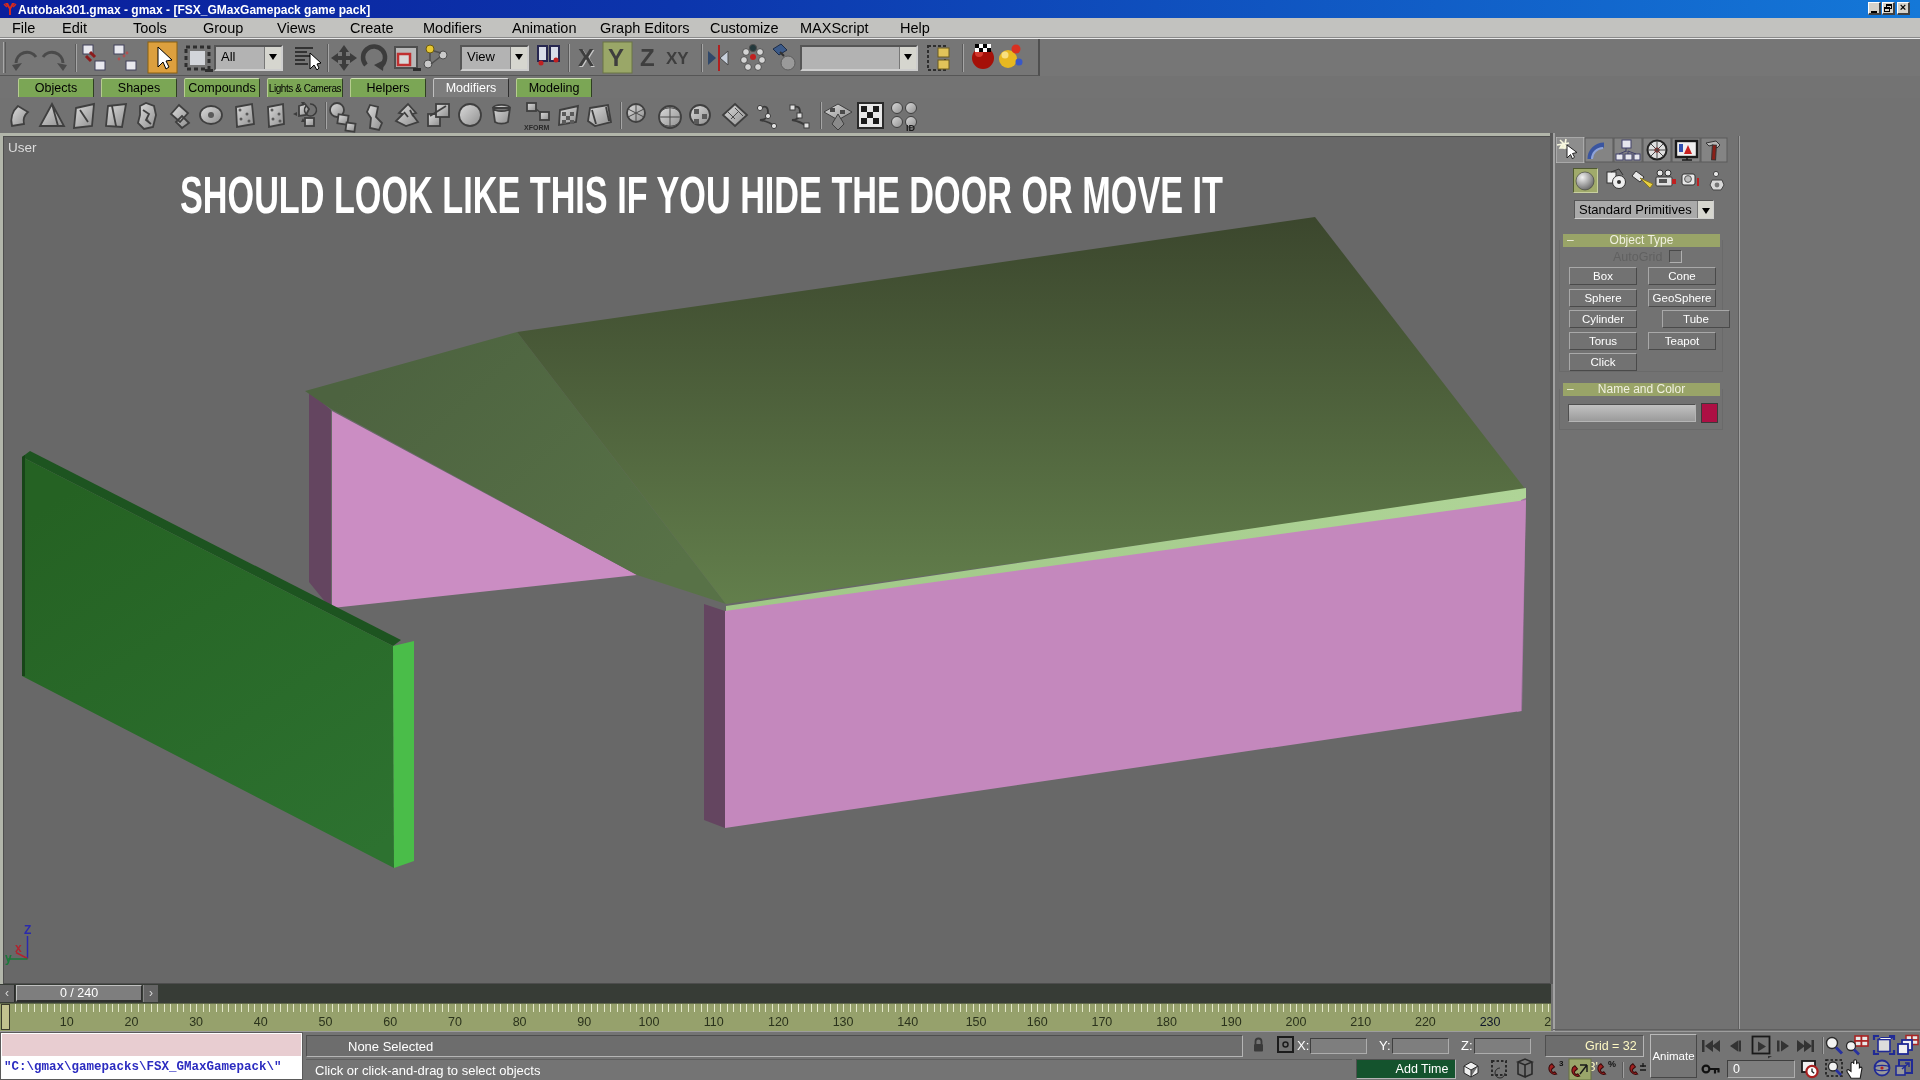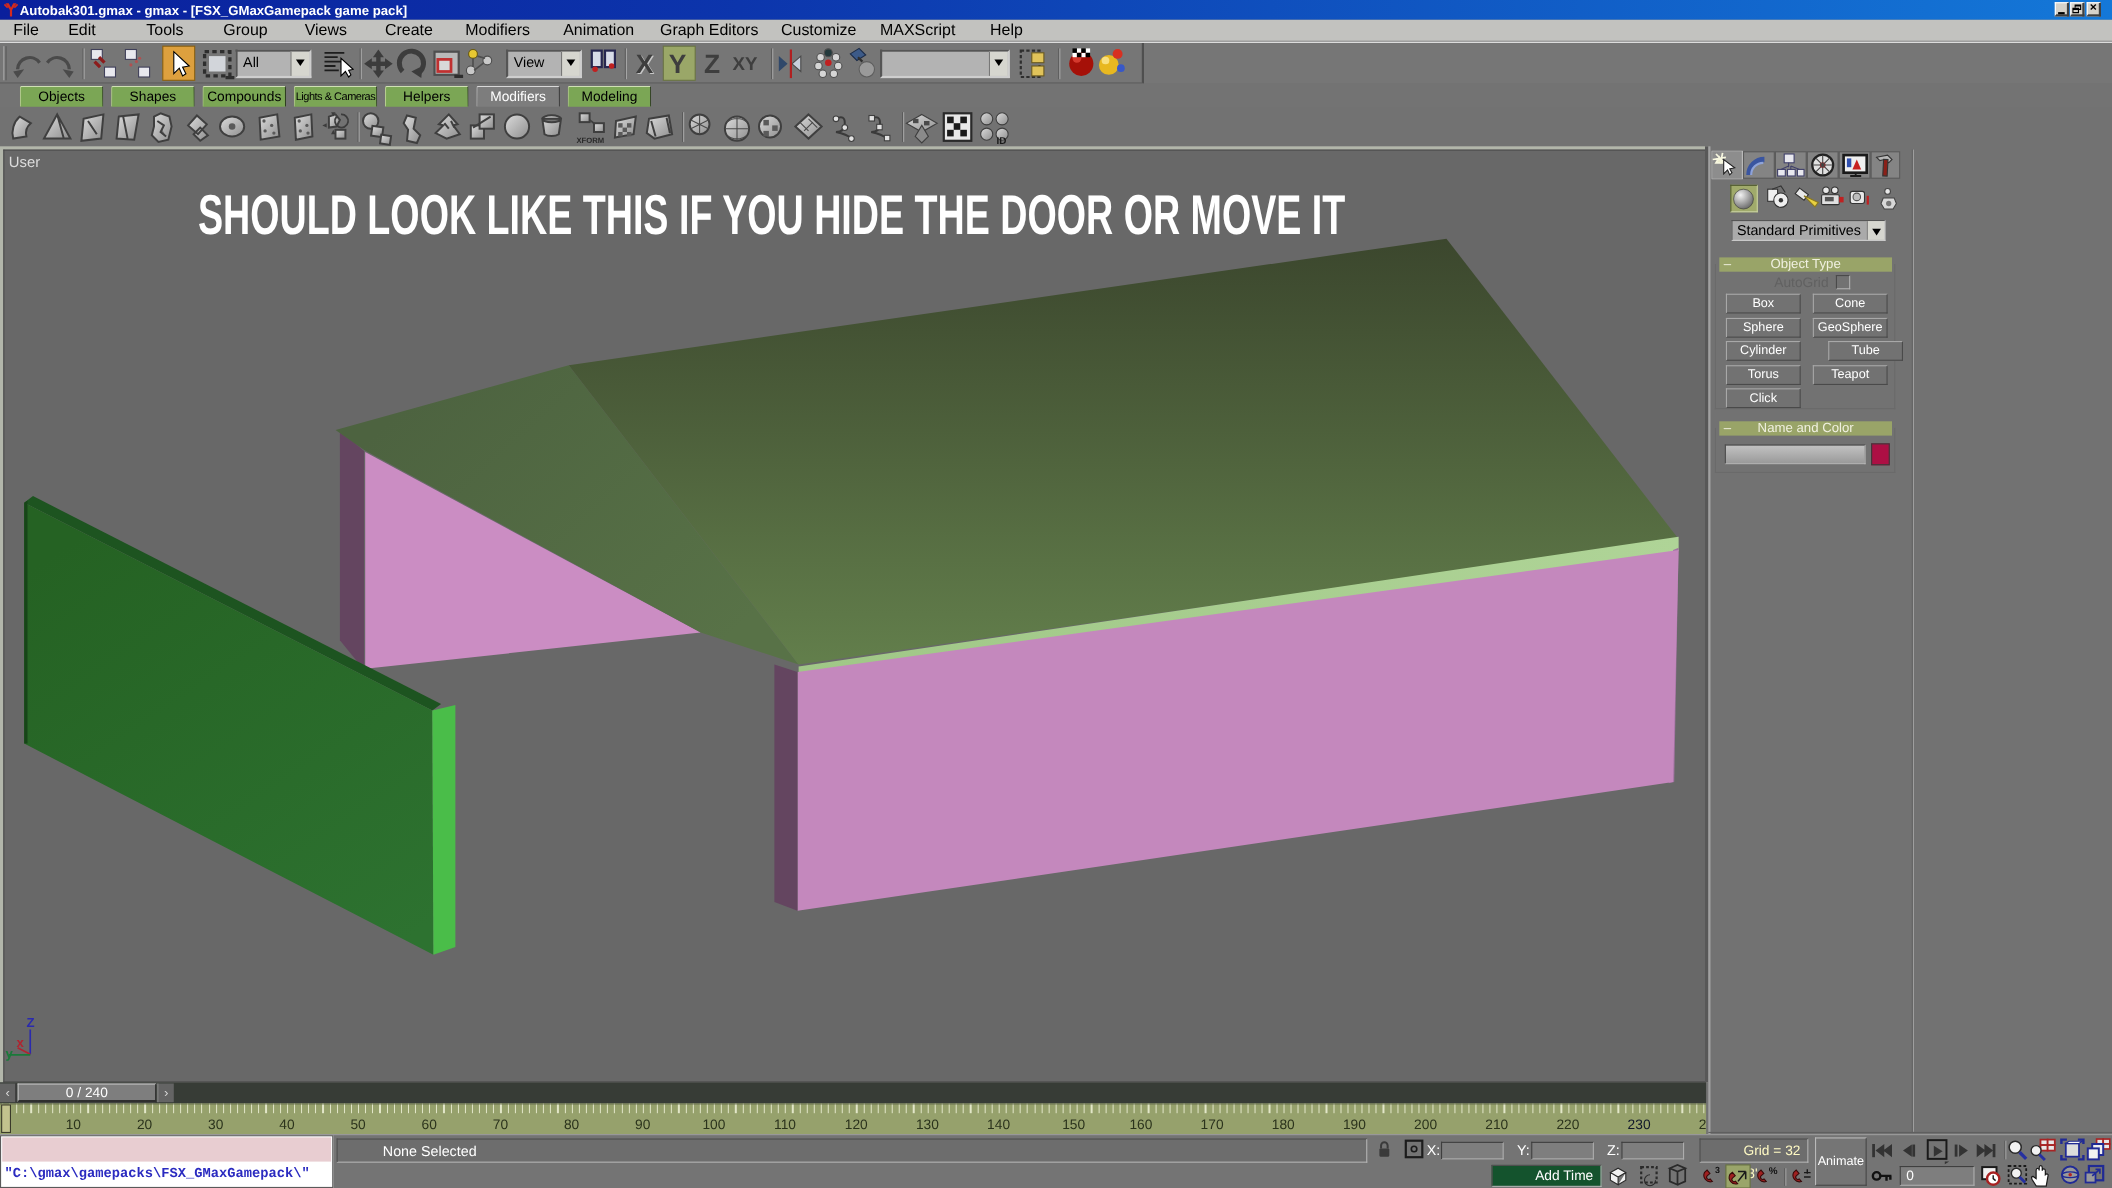--- a/index.html
+++ b/index.html
@@ -498,20 +498,21 @@
       <div style="position:absolute;left:1476.1px;top:12px;width:28px;text-align:center;color:#0f172a;font-size:12.5px">230</div>
       <div style="position:absolute;left:1540.8px;top:12px;width:28px;text-align:center;color:#2b331c;font-size:12.5px">240</div>
     </div>
   <div class="abs" style="left:1px;top:1px;width:9px;height:26px;background:#c2c28e;border:1px solid #3a3a2a"></div>
 </div>
 <div class="abs" id="statusbar">
   <div class="abs" style="left:0;top:0;width:303px;height:48px;background:#fff;border:1px solid #5a5a5a"></div>
   <div class="abs" style="left:2px;top:2px;width:299px;height:22px;background:#e8cdd1"></div>
   <div class="abs" style="left:4px;top:28px;width:295px;height:18px;background:#fff;color:#2b2bc0;font-family:'Liberation Mono',monospace;font-size:12.5px;font-weight:bold;white-space:pre">"C:\gmax\gamepacks\FSX_GMaxGamepack\"</div>
   <div class="abs sunken" style="left:306px;top:3px;width:937px;height:22px;background:#6d6d6d;color:#fff;font-size:13px;line-height:21px"><span style="margin-left:9px">None Selected</span></div>
+  <div class="abs" style="left:306px;top:27px;width:1046px;height:21px;background:#747474;color:#fff;font-size:13px;line-height:21px;border-top:1px solid #5f5f5f"><span style="margin-left:9px">Click or click-and-drag to select objects</span></div>
   <svg class="abs" style="left:1245px;top:0" width="110" height="26" viewBox="0 0 110 26">
     <rect x="9" y="12" width="9" height="7.5" rx="1" fill="#3a3a3a"></rect>
     <path d="M10.5 12 v-2.5 a3 3 0 0 1 6 0 v2.5" stroke="#3a3a3a" stroke-width="1.8" fill="none"></path>
     <rect x="33" y="5" width="15" height="15" fill="none" stroke="#1c1c1c" stroke-width="2"></rect>
     <circle cx="40.5" cy="12.5" r="2.5" fill="none" stroke="#1c1c1c" stroke-width="1.5"></circle>
   </svg>
   <span class="wlab" style="left:1297px;top:6px">X:</span>
   <div class="field" style="left:1310px;top:6px;width:57px;height:16px"></div>
   <span class="wlab" style="left:1379px;top:6px">Y:</span>
   <div class="field" style="left:1392px;top:6px;width:57px;height:16px"></div>

